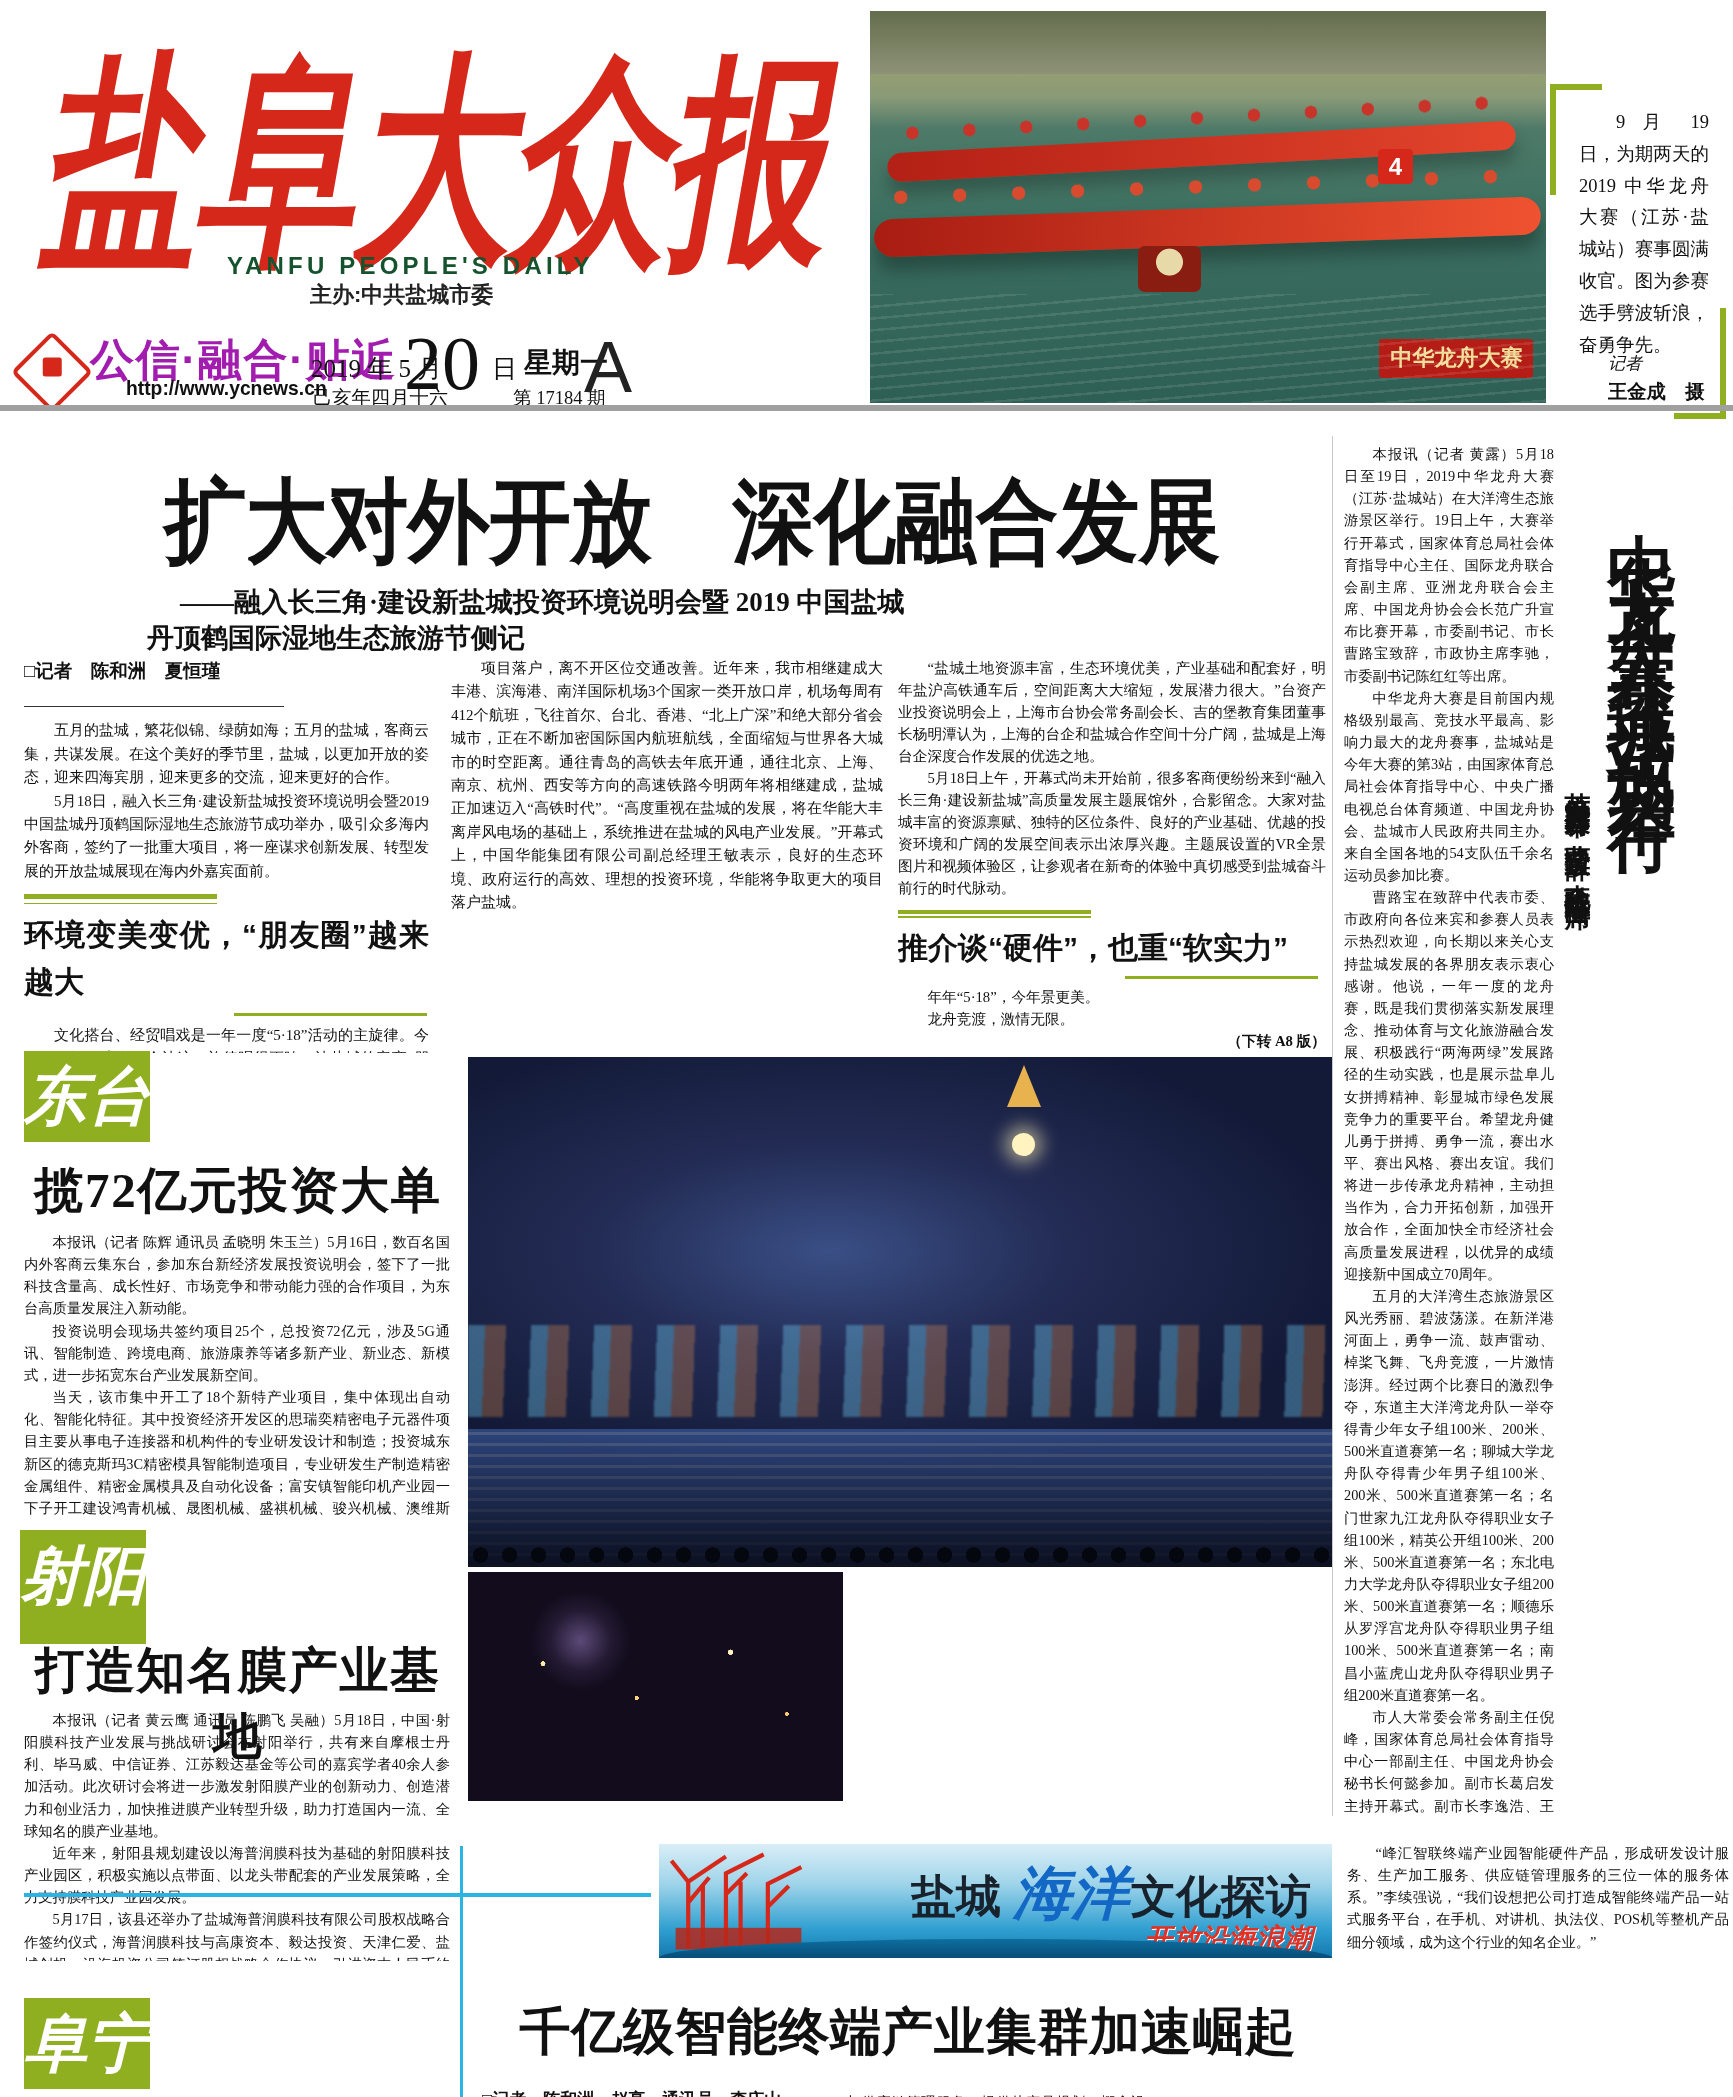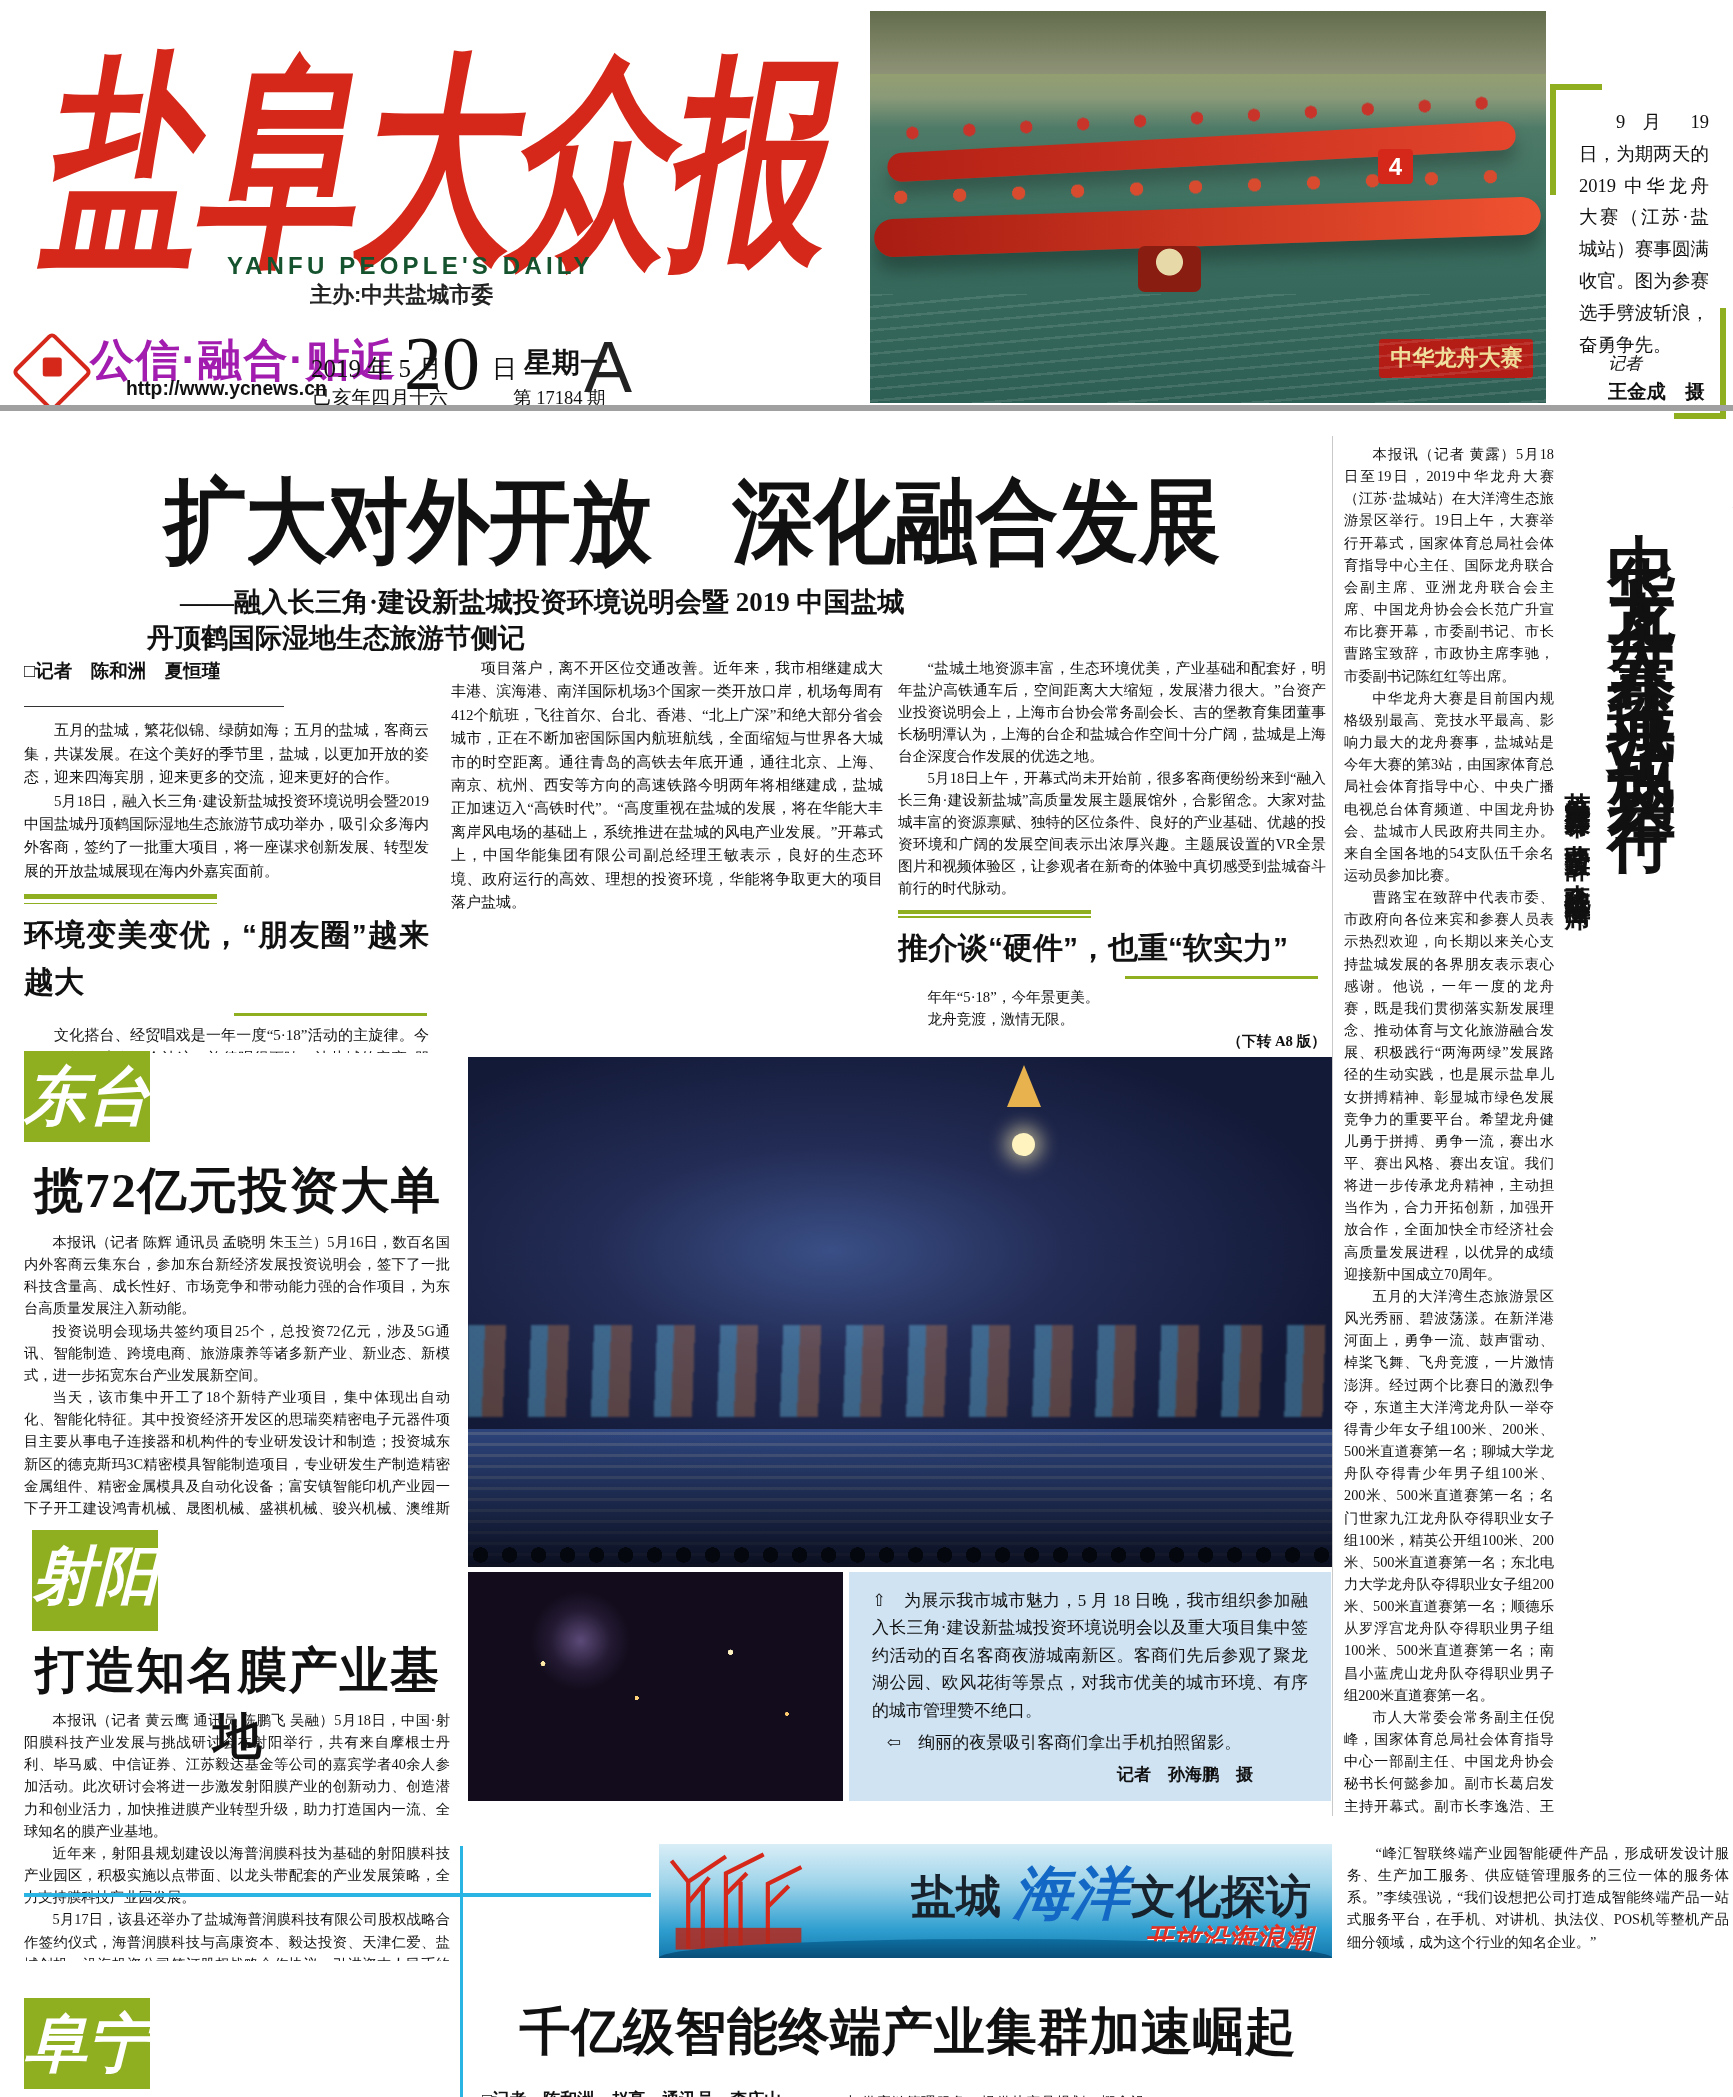--- a/index.html
+++ b/index.html
@@ -135,21 +135,21 @@
   <div class="abs vert sans" style="left:1674px;top:449px;height:319px;width:101px;font-size:35px;font-weight:bold;letter-spacing:3.4px;line-height:1.35;">奋楫争先立潮头　劈波斩浪展英姿</div>
 
   <div class="abs sec-label" style="left:24px;top:1051px;width:126px;height:91px;">东台</div>
   <div class="abs serif sec-head" style="left:24px;top:1158px;width:428px;">揽72亿元投资大单</div>
   <div class="abs col serif justify body34" style="left:24px;top:1231px;width:426px;height:285px;">
     <p>本报讯（记者 陈辉 通讯员 孟晓明 朱玉兰）5月16日，数百名国内外客商云集东台，参加东台新经济发展投资说明会，签下了一批科技含量高、成长性好、市场竞争和带动能力强的合作项目，为东台高质量发展注入新动能。</p>
     <p>投资说明会现场共签约项目25个，总投资72亿元，涉及5G通讯、智能制造、跨境电商、旅游康养等诸多新产业、新业态、新模式，进一步拓宽东台产业发展新空间。</p>
     <p>当天，该市集中开工了18个新特产业项目，集中体现出自动化、智能化特征。其中投资经济开发区的思瑞奕精密电子元器件项目主要从事电子连接器和机构件的专业研发设计和制造；投资城东新区的德克斯玛3C精密模具智能制造项目，专业研发生产制造精密金属组件、精密金属模具及自动化设备；富安镇智能印机产业园一下子开工建设鸿青机械、晟图机械、盛祺机械、骏兴机械、澳维斯机械5个印后一体化及关联项目。</p>
   </div>
 
-  <div class="abs sec-label" style="left:32px;top:1530px;width:126px;height:101px;">射阳</div>
+  <div class="abs sec-label" style="left:20px;top:1530px;width:126px;height:114px;">射阳</div>
   <div class="abs serif sec-head" style="left:24px;top:1638px;width:428px;">打造知名膜产业基地</div>
   <div class="abs col serif justify body34" style="left:24px;top:1709px;width:426px;height:252px;">
     <p>本报讯（记者 黄云鹰 通讯员 陈鹏飞 吴融）5月18日，中国·射阳膜科技产业发展与挑战研讨会在射阳举行，共有来自摩根士丹利、毕马威、中信证券、江苏毅达基金等公司的嘉宾学者40余人参加活动。此次研讨会将进一步激发射阳膜产业的创新动力、创造潜力和创业活力，加快推进膜产业转型升级，助力打造国内一流、全球知名的膜产业基地。</p>
     <p>近年来，射阳县规划建设以海普润膜科技为基础的射阳膜科技产业园区，积极实施以点带面、以龙头带配套的产业发展策略，全力支持膜科技产业园发展。</p>
     <p>5月17日，该县还举办了盐城海普润膜科技有限公司股权战略合作签约仪式，海普润膜科技与高康资本、毅达投资、天津仁爱、盐城创投、沿海投资公司签订股权战略合作协议，引进资本人民币约1.6亿元。该公司是射阳县新材料产业的龙头企业，曾在2018年“中国膜产业发展峰会”中荣获中国膜行业专利奖，获批国家高新技术企业，并成功引进世界著名投行摩根士丹利战略投资近3000万美元。</p>
   </div>
 
   <div class="abs sec-label" style="left:24px;top:1998px;width:126px;height:91px;">阜宁</div>
 
   <div class="abs photo" style="left:468px;top:1057px;width:864px;height:510px;
@@ -168,25 +168,20 @@
 
   <div class="abs photo" style="left:468px;top:1572px;width:375px;height:229px;
               background:radial-gradient(circle 50px at 30% 30%,#5b4a78 0%,#241a33 60%,#120c1c 100%);">
     <div class="abs" style="left:0;top:0;width:100%;height:100%;
                 background:radial-gradient(circle 5.9px at 20% 40%,#ffe9a8 40%,transparent 44%),
                            radial-gradient(circle 5px at 45% 55%,#ffd27a 40%,transparent 44%),
                            radial-gradient(circle 6.3px at 70% 35%,#fff1c0 40%,transparent 44%),
                            radial-gradient(circle 4.6px at 85% 62%,#ffca6e 40%,transparent 44%);"></div>
   </div>
 
-  <div class="abs caption-blue" style="left:849px;top:1572px;width:482px;height:229px;">
-    <div class="abs serif justify" style="left:23px;top:14.7px;width:436px;font-size:17px;line-height:1.62;">⇧　为展示我市城市魅力，5 月 18 日晚，我市组织参加融入长三角·建设新盐城投资环境说明会以及重大项目集中签约活动的百名客商夜游城南新区。客商们先后参观了聚龙湖公园、欧风花街等景点，对我市优美的城市环境、有序的城市管理赞不绝口。</div>
-    <div class="abs serif" style="left:38px;top:159px;width:436px;font-size:17px;">⇦　绚丽的夜景吸引客商们拿出手机拍照留影。</div>
-    <div class="abs serif" style="left:268px;top:191px;font-size:17px;font-weight:bold;">记者　孙海鹏　摄</div>
-  </div>
 
   <div class="abs cyanline" style="left:24px;top:1893px;width:627px;height:4.2px;"></div>
   <div class="abs cyanline" style="left:460px;top:1846px;width:3.4px;height:566px;"></div>
 
   <div class="abs photo" style="left:659px;top:1844px;width:673px;height:114px;
               background:linear-gradient(180deg,#d9eef7 0%,#9fd4ea 35%,#2f9fd0 75%,#1478ad 100%);">
     <svg width="151" height="114" viewBox="0 0 360 272" class="abs" style="left:4.2px;top:0;">
       <g stroke="#d6281a" stroke-width="10" fill="none">
         <path d="M60 250 L60 90 L150 30 M60 90 L20 40 M60 140 L110 80 M95 250 L95 100"></path>
         <path d="M150 250 L150 70 L240 25 M150 120 L200 70 M185 250 L185 90"></path>

